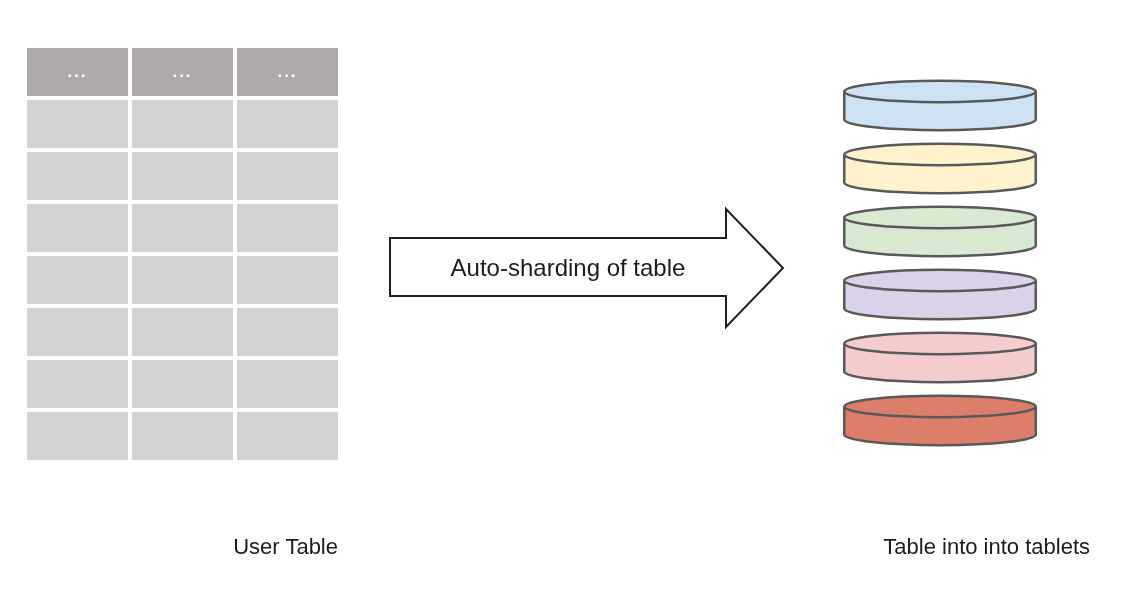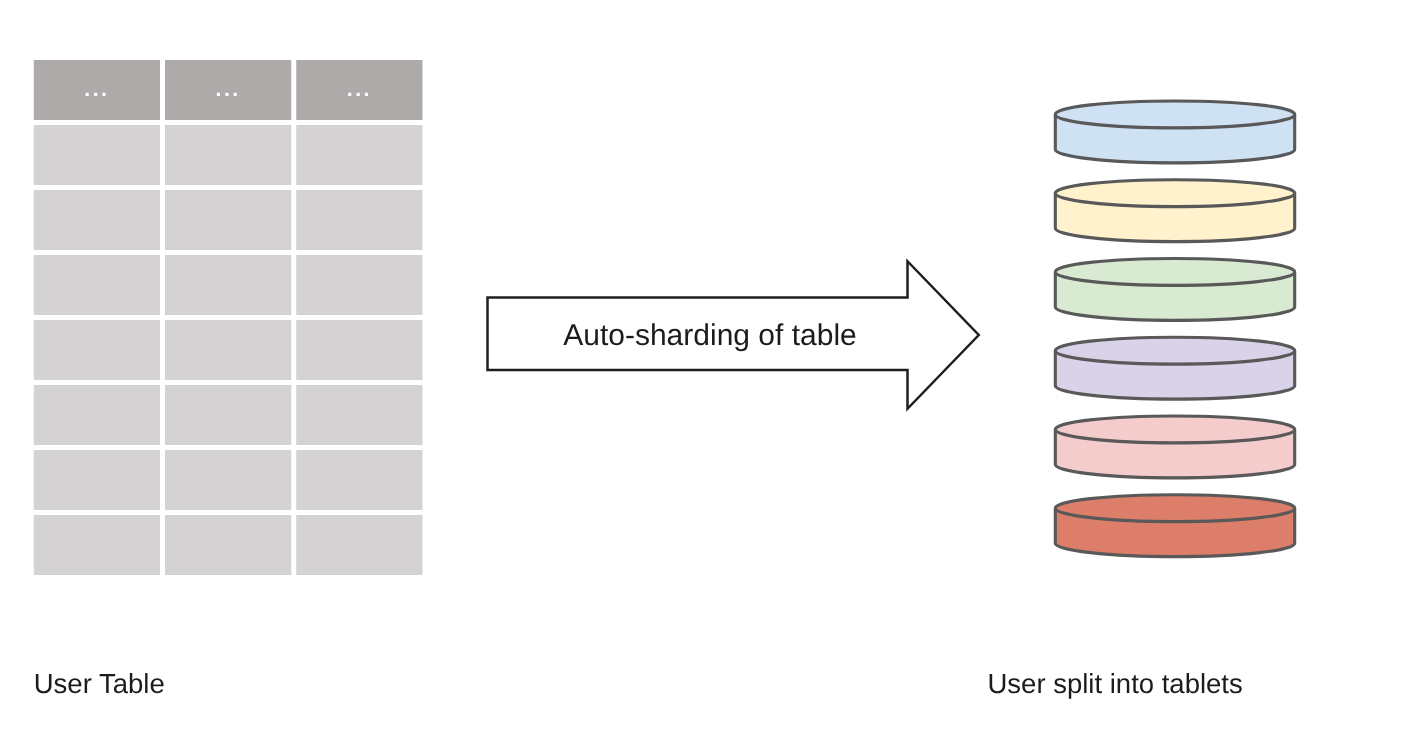--- a/index.html
+++ b/index.html
@@ -34,21 +34,21 @@
   .user-table .cell.header {
     color: #ffffff;
     font-weight: bold;
     font-size: 17px;
     letter-spacing: 2px;
   }
 
   
   .caption {
     position: absolute;
-    text-align: left;
+    text-align: right;
     font-size: 22px;
     color: #1c1c1c;
     font-weight: 400;
   }
   .caption.left-caption  { left: 27px;  top: 534px; width: 311px; }
   .caption.right-caption { left: 790px; top: 534px; width: 300px; }
 
   
   .arrow-svg {
     position: absolute;
@@ -140,15 +140,15 @@
     <svg class="cyl" viewBox="0 0 196 54">
       <path d="M2.25,12.5 v28 a95.75,10.75 0 0 0 191.5,0 v-28" fill="#f4cccc" stroke="#595959"></path>
       <ellipse cx="98" cy="12.5" rx="95.75" ry="10.75" fill="#f4cccc" stroke="#595959"></ellipse>
     </svg>
     <svg class="cyl" viewBox="0 0 196 54">
       <path d="M2.25,12.5 v28 a95.75,10.75 0 0 0 191.5,0 v-28" fill="#dd7e6b" stroke="#595959"></path>
       <ellipse cx="98" cy="12.5" rx="95.75" ry="10.75" fill="#dd7e6b" stroke="#595959"></ellipse>
     </svg>
   </div>
 
-  <div class="caption right-caption">User split into tablets</div>
+  <div class="caption right-caption">Table into into tablets</div>
 
 </div>
 
 </body></html>

